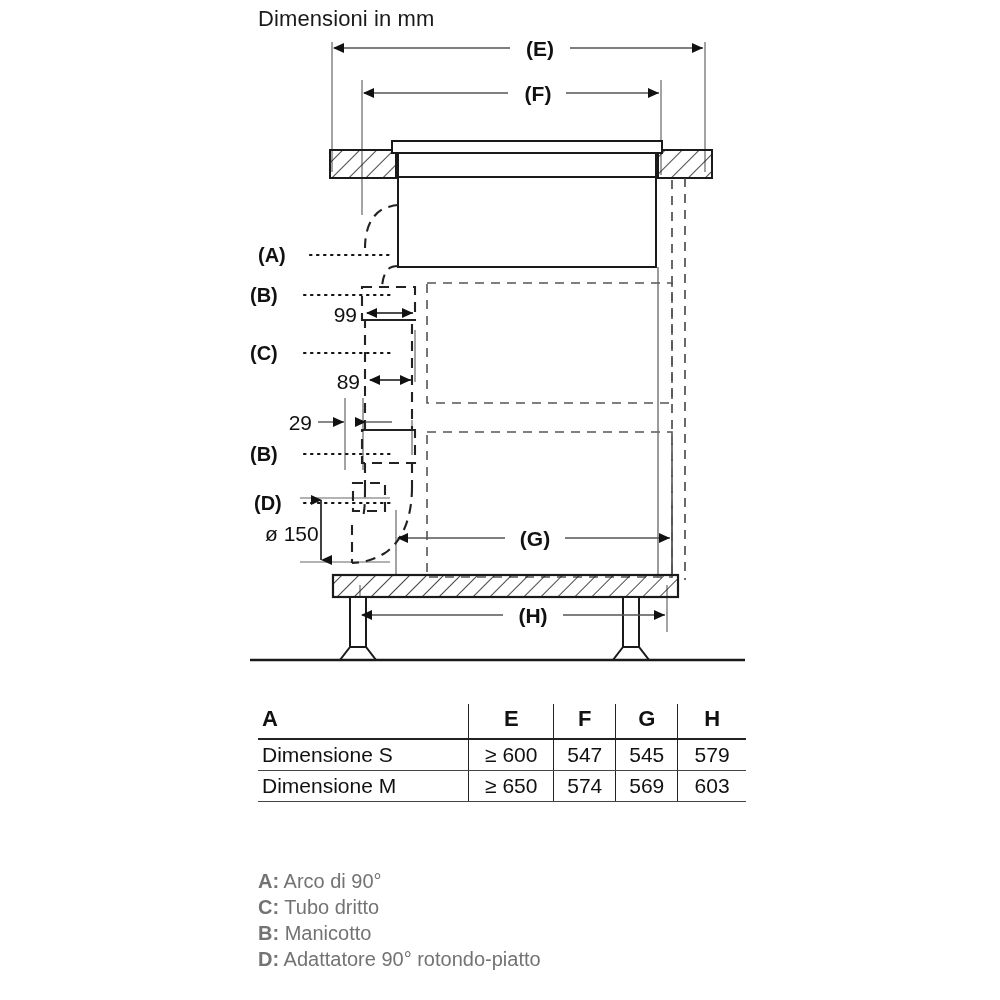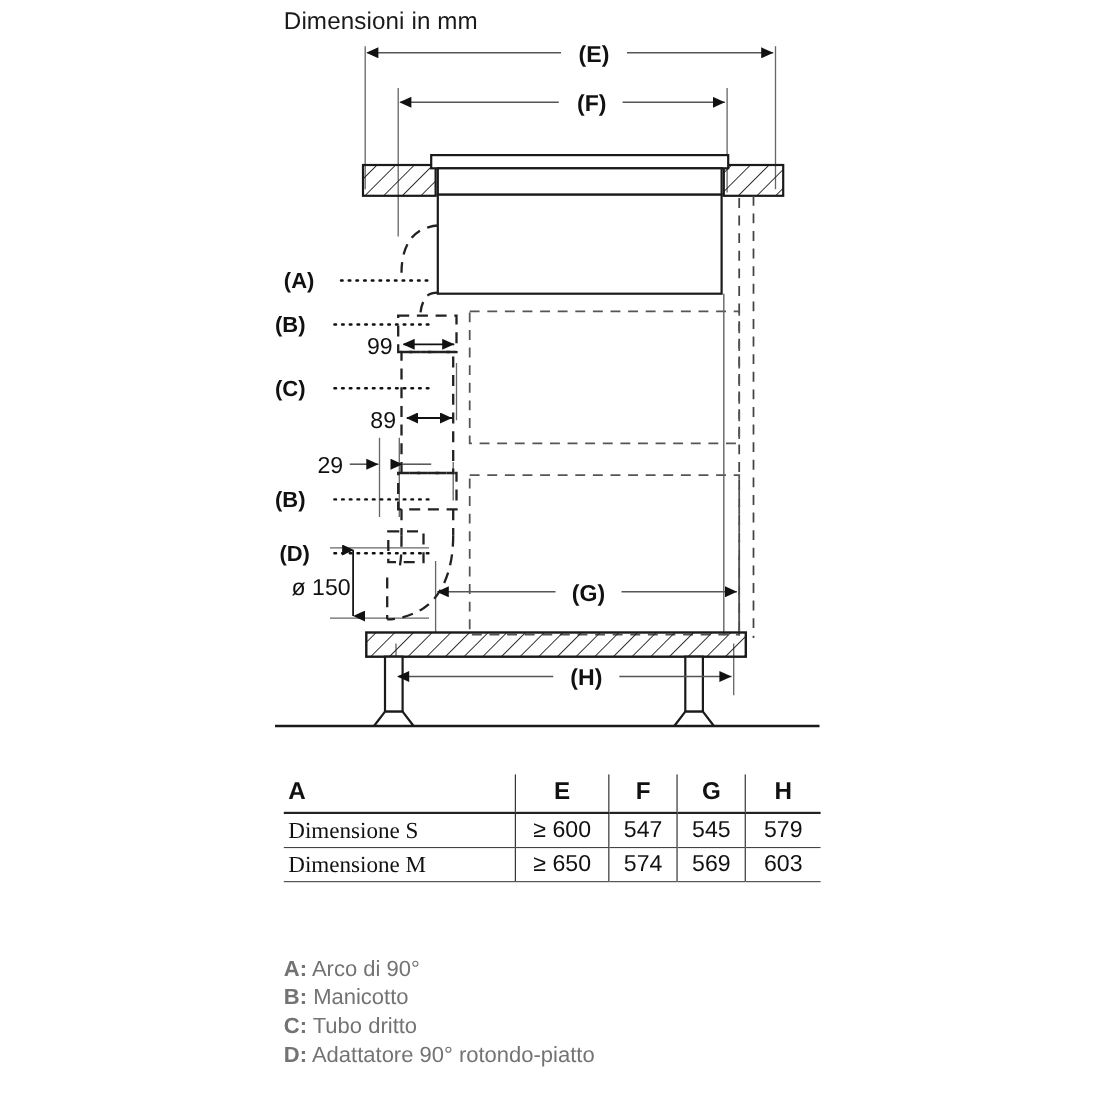--- a/index.html
+++ b/index.html
@@ -43,21 +43,21 @@
     font-size:22px;
     padding-bottom:4px;
     border-bottom:2px solid #222;
   }
   #spec-table thead th.col-a{text-align:left;padding-left:4px;}
   #spec-table thead th.colhdr{text-align:center;border-left:1.5px solid #222;}
   #spec-table tbody td{
     border-bottom:1.5px solid #444;
   }
   #spec-table tbody tr:last-child td{border-bottom:1.5px solid #444;}
-  #spec-table tbody td.name{text-align:left;padding-left:4px;white-space:nowrap;font-family:Liberation Serif, serif;}
+  #spec-table tbody td.name{text-align:left;padding-left:4px;white-space:nowrap;}
   #spec-table tbody td.val{text-align:center;border-left:1.5px solid #222;}
   .w-a{width:209px;}
   .w-e{width:86px;}
   .w-f{width:62px;}
   .w-g{width:62px;}
   .w-h{width:69px;}
 
   
   #legend{
     left:258px;top:868px;
@@ -278,26 +278,26 @@
       </tr>
     </tbody>
   </table>
 
   <div class="abs" id="legend">
     <div class="row">
       <span class="key">A:</span>
       <span>Arco di 90°</span>
     </div>
     <div class="row">
+      <span class="key">C:</span>
+      <span>Tubo dritto</span>
+    </div>
+    <div class="row">
       <span class="key">B:</span>
       <span>Manicotto</span>
-    </div>
-    <div class="row">
-      <span class="key">C:</span>
-      <span>Tubo dritto</span>
     </div>
     <div class="row">
       <span class="key">D:</span>
       <span>Adattatore 90° rotondo-piatto</span>
     </div>
   </div>
 
 </div>
 
 </body></html>

